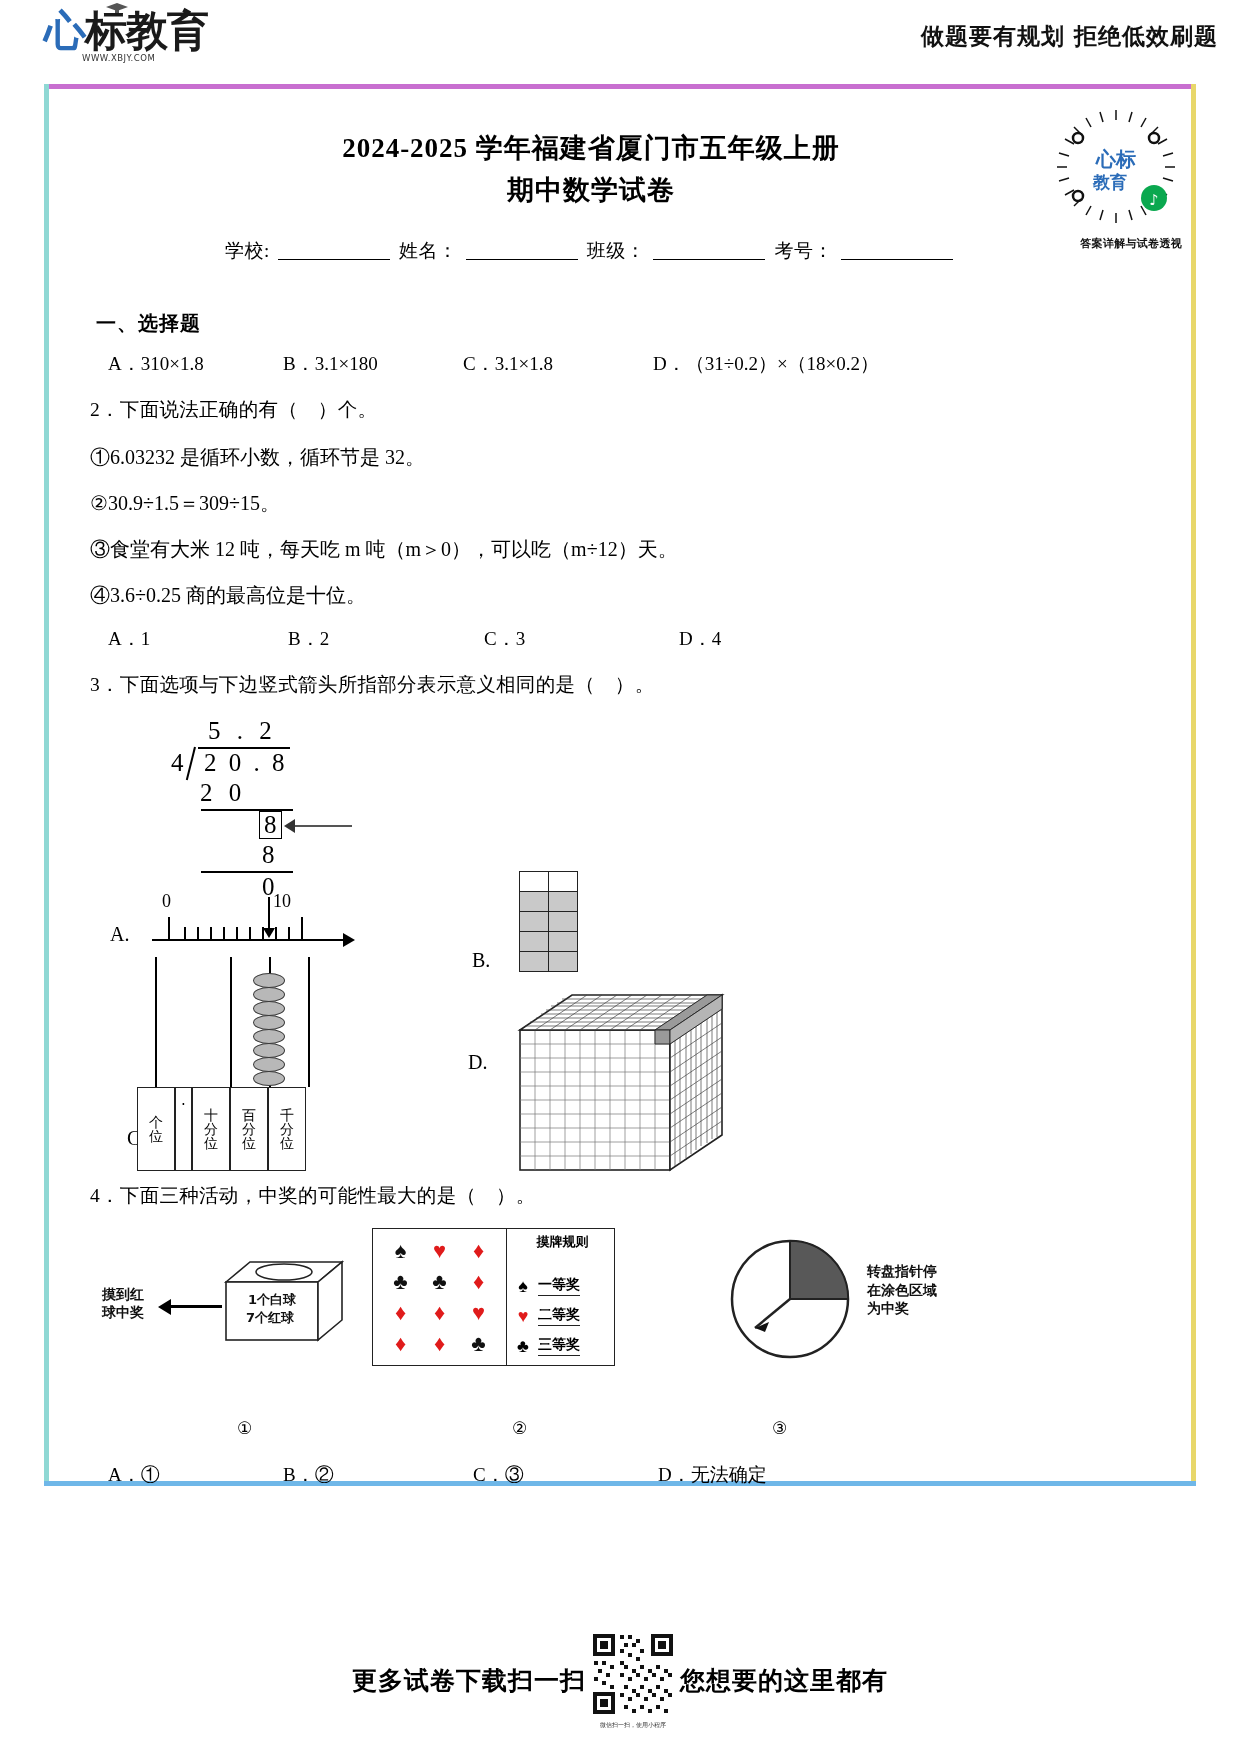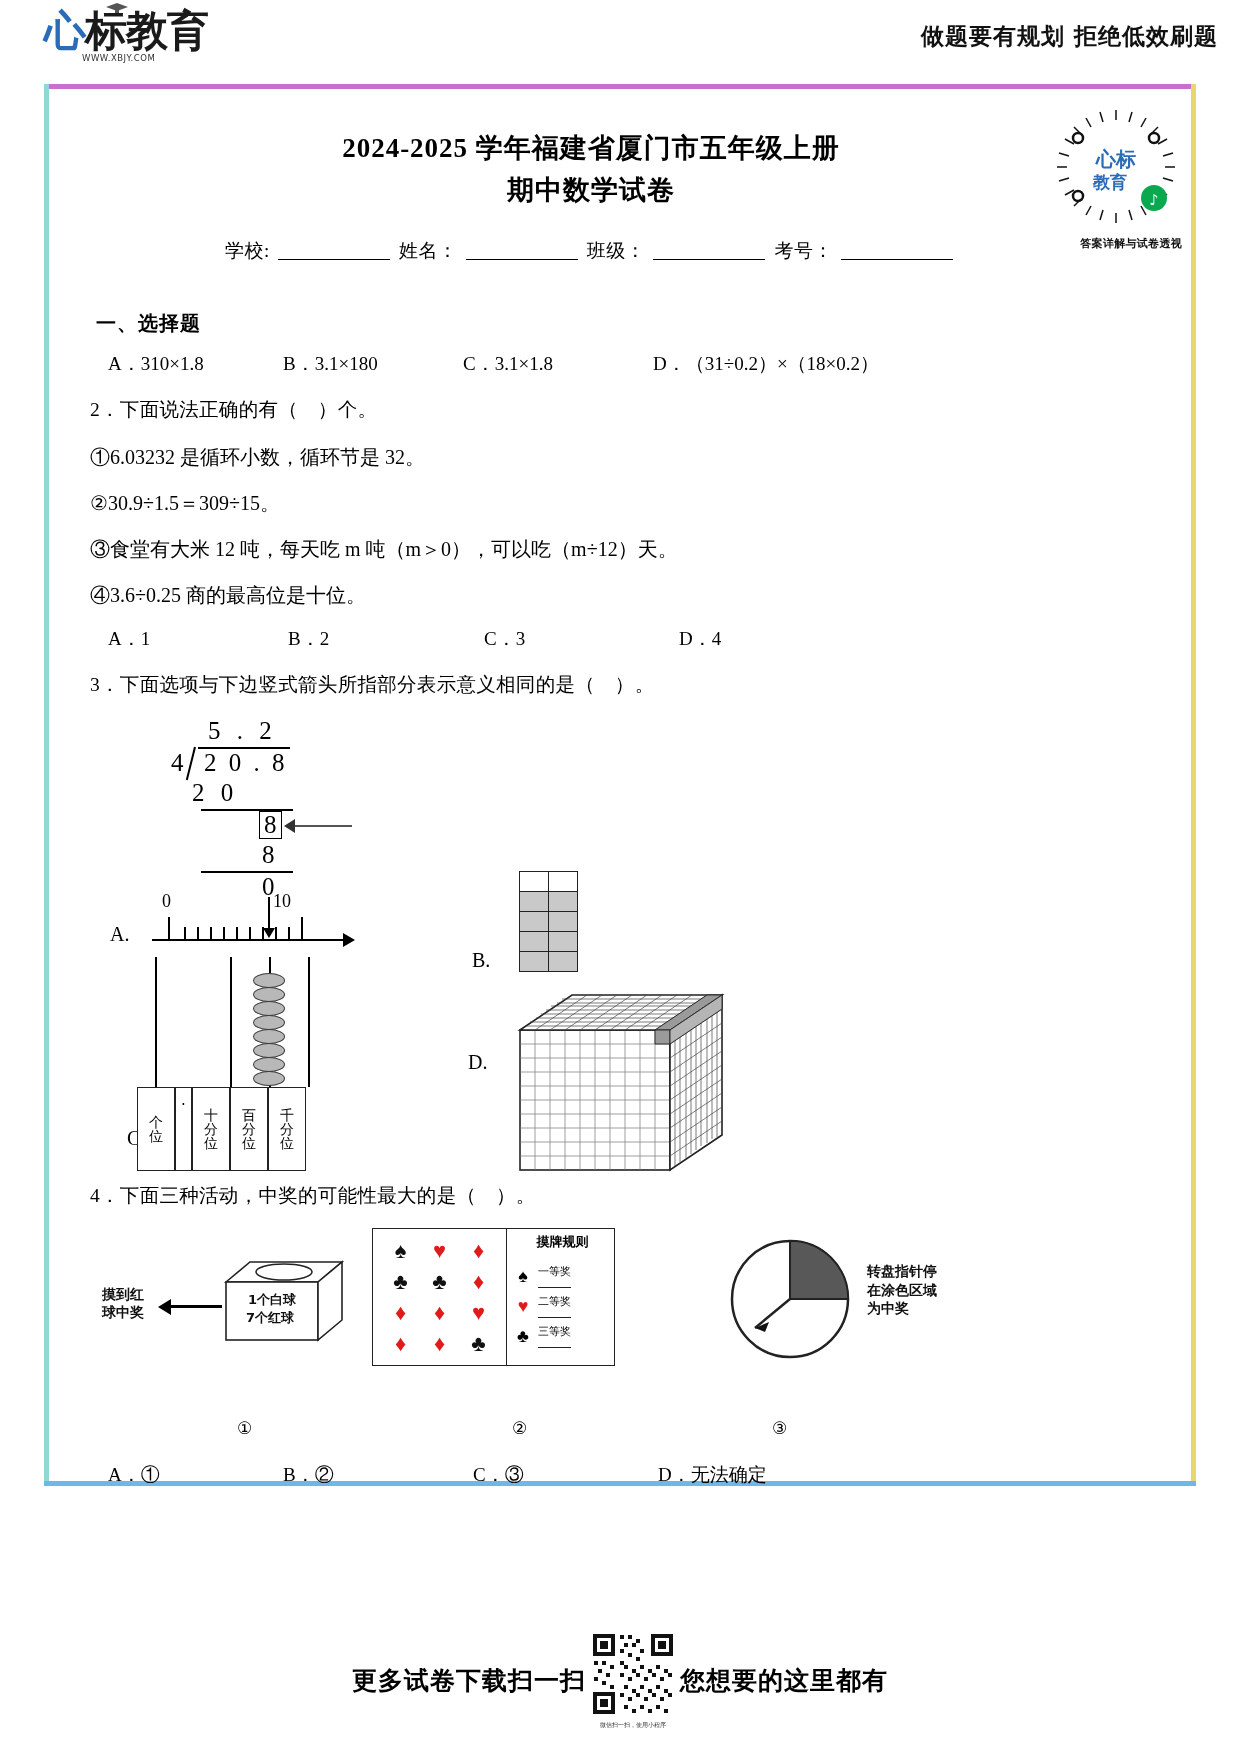--- a/index.html
+++ b/index.html
@@ -203,21 +203,21 @@
   .ld-slash {
     position: absolute; left: 108px; top: 30px;
     width: 2px; height: 34px; background:#000;
     transform: rotate(14deg); transform-origin: top center;
   }
   .ld-dividend {
     position: absolute; left: 118px; top: 32px;
     letter-spacing: 3px;
   }
   .ld-sub1 {
-    position: absolute; left: 106px; top: 62px;
+    position: absolute; left: 114px; top: 62px;
     letter-spacing: 5px;
   }
   .ld-line1 {
     position: absolute; left: 115px; top: 92px;
     width: 92px; height: 2px; background:#000;
   }
   .ld-boxed {
     position: absolute; left: 173px; top: 94px;
     border: 1.8px solid #000;
     padding: 0 4px;
@@ -347,30 +347,30 @@
   }
   .suit.black { color: #111; }
   .suit.red { color: #e01b1b; }
   .cards-rules {
     border-left: 1.8px solid #222;
     width: 108px; padding: 4px 2px 2px 6px;
   }
   .rules-title {
     font-family: "DejaVu Sans", sans-serif;
     font-size: 13px; font-weight: bold; text-align: center;
-    margin-bottom: 10px;
+    margin-bottom: 20px;
   }
   .rule-row {
     display: flex; align-items: center; gap: 5px; height: 30px;
   }
   .rule-row .sy { font-size: 18px; width: 20px; text-align:center; }
   .rule-row .tx {
     font-family: "DejaVu Sans", sans-serif;
-    font-size: 11px; font-weight: normal;
-    border-bottom: 1.4px solid #222; padding-bottom: 8px;
+    font-size: 14px; font-weight: bold;
+    border-bottom: 1.4px solid #222; padding-bottom: 1px;
   }
 
   .act3 { position: absolute; left: 655px; top: 4px; width: 260px; height: 145px; }
   .spinner { position: absolute; left: 0; top: 4px; width: 126px; height: 126px; }
   .act3-text {
     position: absolute; left: 140px; top: 30px;
     font-family: "DejaVu Sans", sans-serif;
     font-size: 14px; font-weight: bold; line-height: 1.3; color: #111;
   }
 

